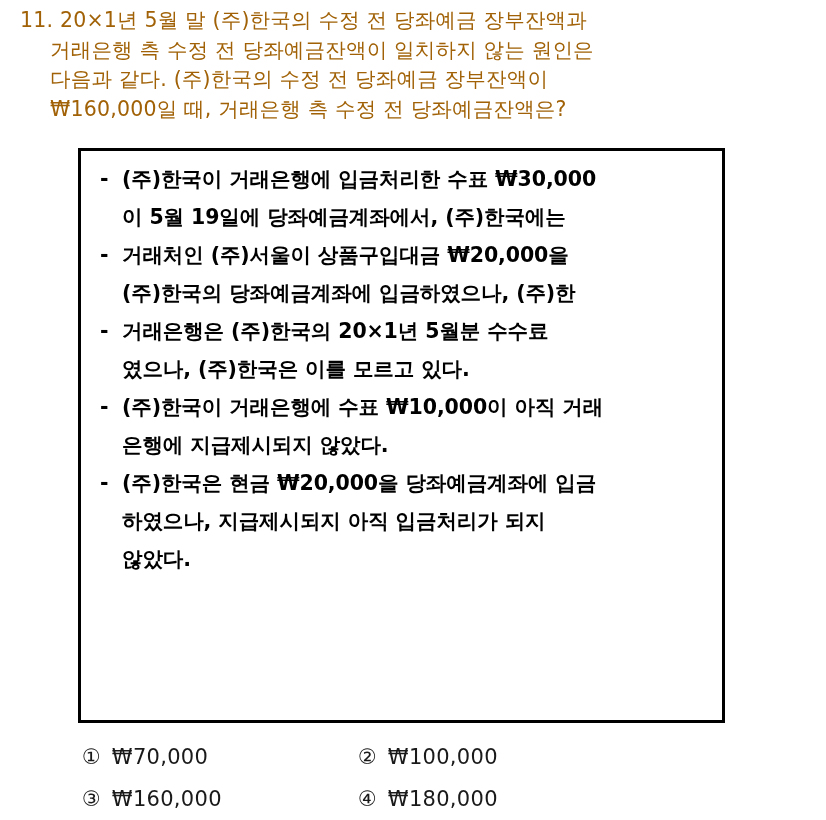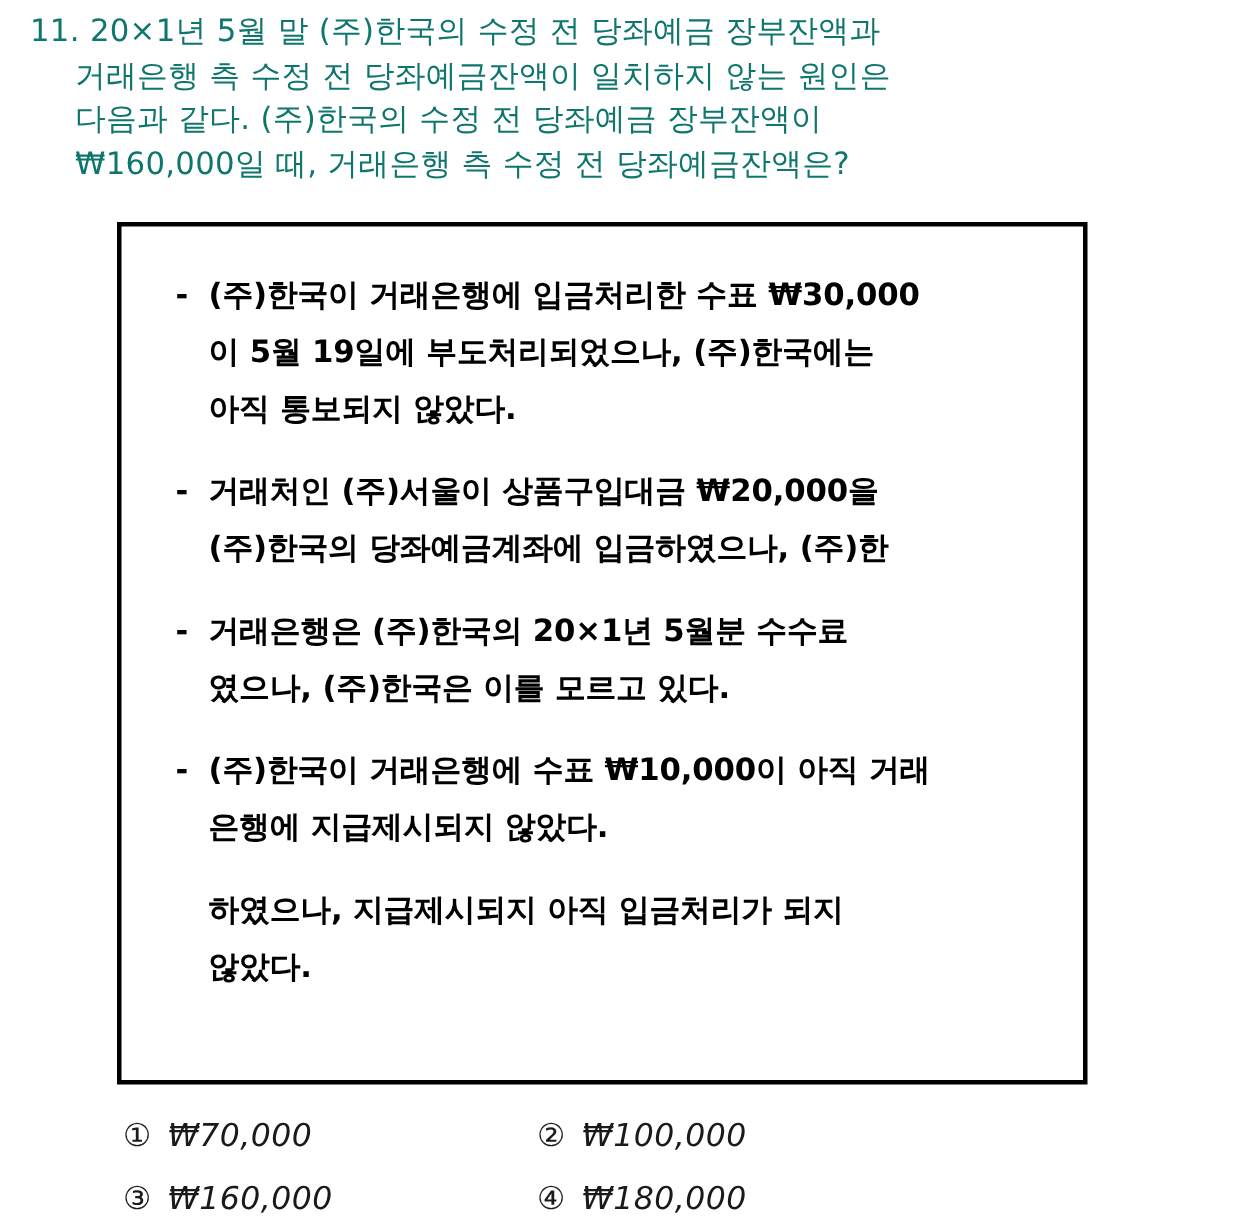--- a/index.html
+++ b/index.html
@@ -24,21 +24,21 @@
     left: 20px;
     top: 6px;
     width: 790px;
   }
   .stem-line {
     display: block;
     font-size: 20.5px;
     line-height: 29.5px;
     letter-spacing: 0.2px;
     white-space: pre;
-    color: #0f766e;
+    color: #a16207;
   }
   .stem-line.first {
     text-indent: 0;
   }
   .stem-line.cont {
     padding-left: 30px;
   }
   .qnum {
     display: inline-block;
   }
@@ -55,21 +55,21 @@
     background: #ffffff;
   }
   #fact-list {
     position: absolute;
     left: 19px;
     top: 9px;
     right: 8px;
   }
   .fact-item {
     display: block;
-    margin: 17px;
+    margin: 0;
     padding: 0;
   }
   .fact-line {
     display: block;
     font-size: 20.5px;
     line-height: 38px;
     font-weight: bold;
     white-space: pre;
     letter-spacing: -0.1px;
     color: #000000;
@@ -111,58 +111,57 @@
   .choice.col-right { left: 276px; }
   .choice-marker {
     display: inline-block;
     margin-right: 11px;
     font-size: 21px;
     line-height: 30px;
   }
   .choice-text {
     display: inline-block;
     letter-spacing: 0.3px;
-    font-style: italic;
   }
 </style>
 </head>
 <body>
 
 <div id="question-stem">
   <span class="stem-line first"><span class="qnum">11.</span> <span>20×1년 5월 말 (주)한국의 수정 전 당좌예금 장부잔액과</span></span>
   <span class="stem-line cont">거래은행 측 수정 전 당좌예금잔액이 일치하지 않는 원인은</span>
   <span class="stem-line cont">다음과 같다. (주)한국의 수정 전 당좌예금 장부잔액이</span>
   <span class="stem-line cont">₩160,000일 때, 거래은행 측 수정 전 당좌예금잔액은?</span>
 </div>
 
 <div id="fact-box">
   <div id="fact-list">
 
     <div class="fact-item">
       <span class="fact-line lead"><span class="dash">-</span><span>(주)한국이 거래은행에 입금처리한 수표 ₩30,000</span></span>
-      <span class="fact-line wrap">이 5월 19일에 부도처리되었으나, (주)한국에는</span>
-      <span class="fact-line wrap">아직 통보되지 않았다.</span>
+      <span class="fact-line wrap">이 5월 19일에 당좌예금계좌에서, (주)한국에는</span>
     </div>
 
     <div class="fact-item">
       <span class="fact-line lead"><span class="dash">-</span><span>거래처인 (주)서울이 상품구입대금 ₩20,000을</span></span>
       <span class="fact-line wrap">(주)한국의 당좌예금계좌에 입금하였으나, (주)한</span>
     </div>
 
     <div class="fact-item">
       <span class="fact-line lead"><span class="dash">-</span><span>거래은행은 (주)한국의 20×1년 5월분 수수료</span></span>
       <span class="fact-line wrap">였으나, (주)한국은 이를 모르고 있다.</span>
     </div>
 
     <div class="fact-item">
       <span class="fact-line lead"><span class="dash">-</span><span>(주)한국이 거래은행에 수표 ₩10,000이 아직 거래</span></span>
       <span class="fact-line wrap">은행에 지급제시되지 않았다.</span>
     </div>
 
     <div class="fact-item">
+      <span class="fact-line lead"><span class="dash">-</span><span>(주)한국은 현금 ₩20,000을 당좌예금계좌에 입금</span></span>
       <span class="fact-line wrap">하였으나, 지급제시되지 아직 입금처리가 되지</span>
       <span class="fact-line wrap">않았다.</span>
     </div>
 
   </div>
 </div>
 
 <div id="answer-choices">
   <div class="choice-row">
     <div class="choice col-left">

